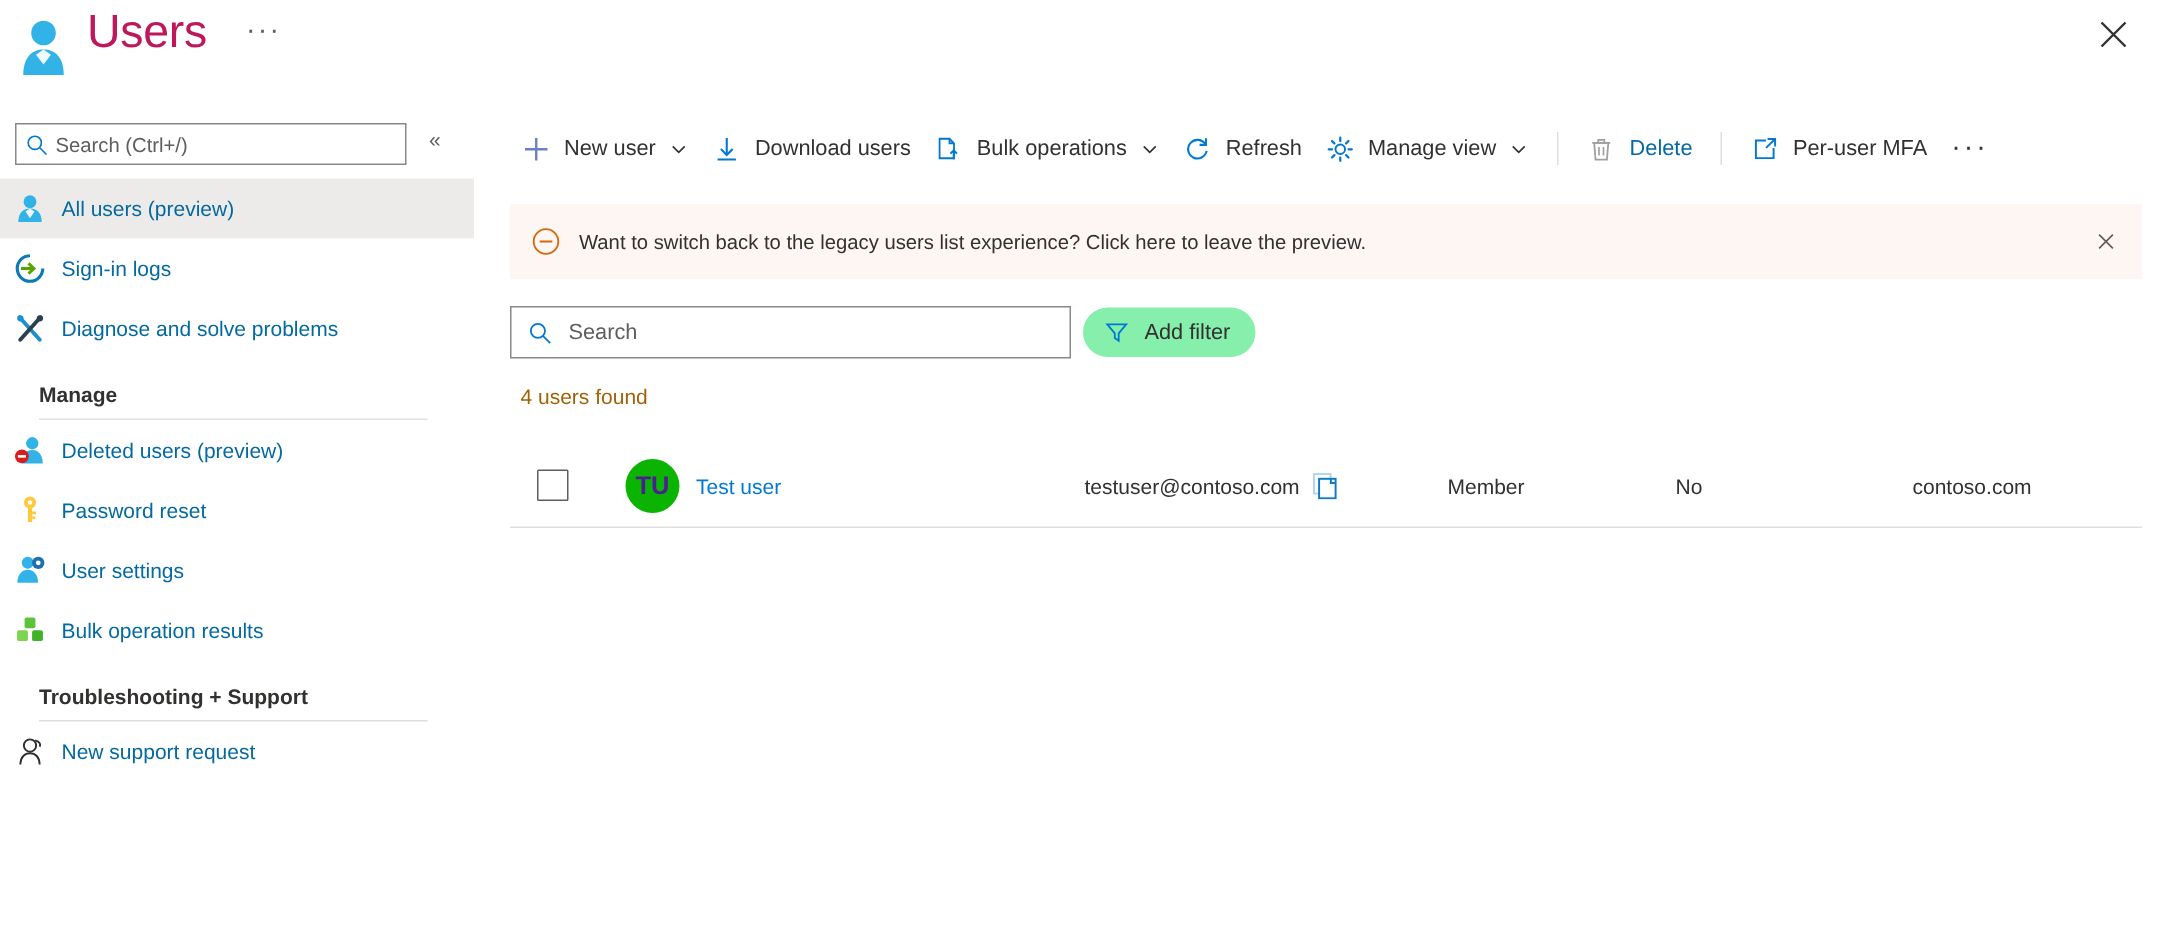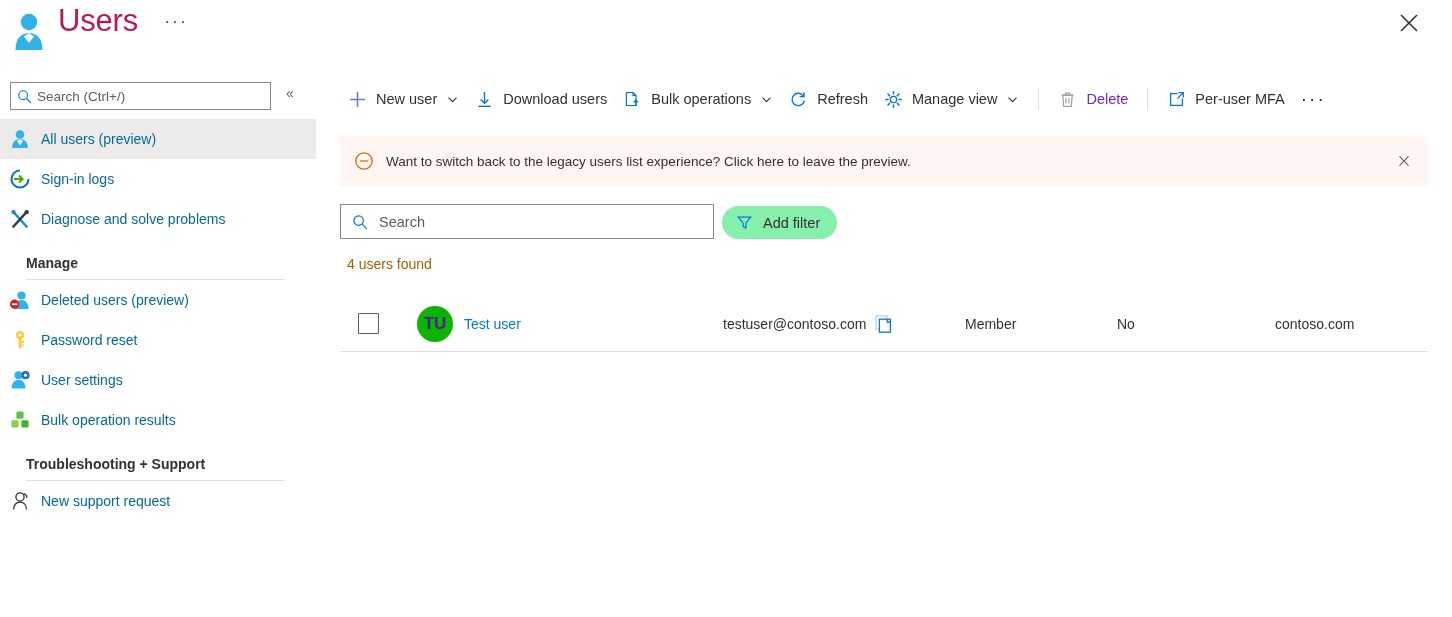--- a/index.html
+++ b/index.html
@@ -66,41 +66,41 @@
   
   .toolbar {
     position: absolute; left: 340px; top: 78px; height: 42px;
     display: flex; align-items: center; gap: 0;
   }
   .tb-btn {
     display: flex; align-items: center; height: 34px;
     padding: 0 8px; cursor: pointer; font-size: 14.5px; color: #323130;
     border-radius: 2px; white-space: nowrap;
   }
-  .tb-btn.disabled { color: #6d28d9; cursor: default; }
+  .tb-btn.disabled { color: #0369a1; cursor: default; }
   .tb-ico { width: 19px; height: 19px; margin-right: 9px; flex: 0 0 19px; }
   .tb-caret { margin-left: 9px; width: 13px; height: 13px; flex: 0 0 13px; }
   .tb-sep { width: 1px; height: 22px; background: #e1dfdd; margin: 0 11px; }
   .tb-ellipsis { font-size: 19px; color: #323130; letter-spacing: 2px; padding: 0 8px; cursor: pointer; }
 
   
   .banner {
     position: absolute; left: 340px; top: 136px; width: 1088px; height: 50px;
     background: #fdf6f3; display: flex; align-items: center; padding: 0 14px;
   }
   .banner-ico { width: 20px; height: 20px; flex: 0 0 20px; margin-right: 12px; }
   .banner-text { font-size: 13.5px; color: #323130; }
   .banner-close {
     margin-left: auto; width: 20px; height: 20px; cursor: pointer;
     display: flex; align-items: center; justify-content: center;
     color: #605e5c; font-size: 15px; font-weight: 300;
   }
 
   
-  .filter-row { position: absolute; left: 340px; top: 204px; display: flex; align-items: flex-end; }
+  .filter-row { position: absolute; left: 340px; top: 204px; display: flex; align-items: center; }
   .list-search {
     width: 374px; height: 35px; border: 1px solid #8a8886; background: #fff;
     display: flex; align-items: center; padding-left: 11px;
   }
   .list-search .mag { width: 16px; height: 16px; margin-right: 11px; flex: 0 0 16px; }
   .list-search input {
     border: 0; outline: 0; background: transparent; width: 300px;
     font-size: 14.5px; font-family: "Liberation Sans", sans-serif; color: #323130;
   }
   .list-search input::placeholder { color: #605e5c; }

